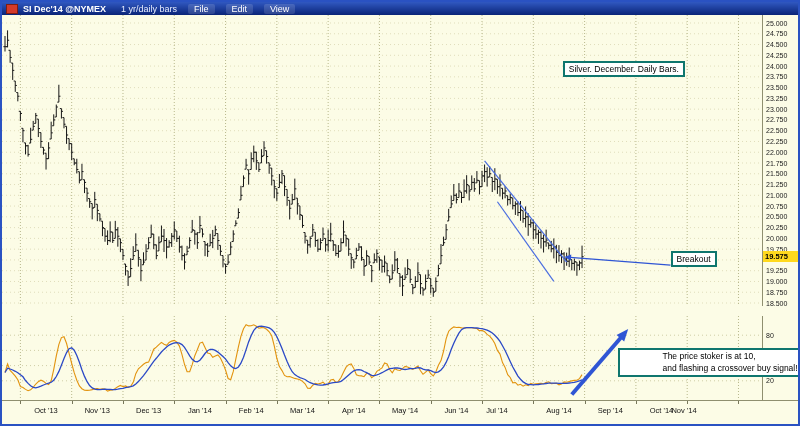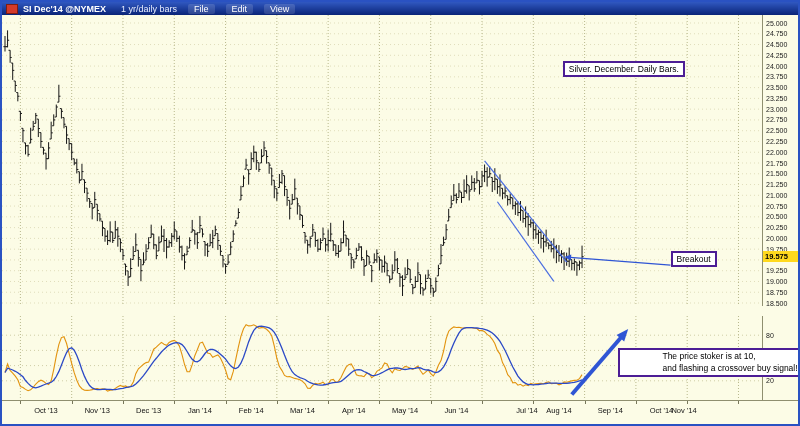--- a/index.html
+++ b/index.html
@@ -28,21 +28,21 @@
     background:linear-gradient(180deg,#ece9df,#c7c3b7);border-top:1px solid #9a9a7a;
     border-bottom:1px solid #9a9a7a;display:flex;align-items:center;gap:8px;
     padding-left:4px;font-size:7.5px;color:#111;}
   .legend-item{display:flex;align-items:center;gap:2px;}
   .swatch{width:6px;height:6px;display:inline-block;}
   .x-axis{position:absolute;left:0;top:385px;width:796px;height:24px;box-sizing:border-box;
     border-top:1px solid #8f8f6f;background:#fcfce6;font-size:7.5px;color:#111;}
   .x-label{position:absolute;top:5px;width:44px;text-align:center;white-space:nowrap;}
   .x-tick{position:absolute;top:0;width:1px;height:3px;background:#77775a;}
   svg{position:absolute;left:0;top:0;}
-  .anno{position:absolute;border:2px solid #4c1d95;background:#fff;color:#000;
+  .anno{position:absolute;border:2px solid #0f766e;background:#fff;color:#000;
     font-size:8.5px;padding:1px 4px;white-space:nowrap;z-index:6;}
   .anno-2line{line-height:11.5px;}
 </style>
 </head>
 <body>
 
 <div class="window">
   <div class="titlebar">
     <span class="app-icon"></span>
     <span class="win-title">SI Dec'14 @NYMEX</span>
@@ -863,21 +863,21 @@
         <div class="x-label" style="left: 227.204px;">Feb '14</div>
         <div class="x-tick" style="left: 274.85px;"></div>
         <div class="x-label" style="left: 278.497px;">Mar '14</div>
         <div class="x-tick" style="left: 326.143px;"></div>
         <div class="x-label" style="left: 329.789px;">Apr '14</div>
         <div class="x-tick" style="left: 377.435px;"></div>
         <div class="x-label" style="left: 381.082px;">May '14</div>
         <div class="x-tick" style="left: 428.728px;"></div>
         <div class="x-label" style="left: 432.374px;">Jun '14</div>
         <div class="x-tick" style="left: 480.02px;"></div>
-        <div class="x-label" style="left: 503px;">Jul '14</div>
+        <div class="x-label" style="left: 473px;">Jul '14</div>
         <div class="x-tick" style="left: 531.313px;"></div>
         <div class="x-label" style="left: 534.959px;">Aug '14</div>
         <div class="x-tick" style="left: 582.605px;"></div>
         <div class="x-label" style="left: 586.252px;">Sep '14</div>
         <div class="x-tick" style="left: 633.898px;"></div>
         <div class="x-label" style="left: 637.544px;">Oct '14</div>
         <div class="x-tick" style="left: 685.19px;"></div>
         <div class="x-label" style="left: 660px;">Nov '14</div>
         <div class="x-tick" style="left: 736.483px;"></div>
       </div>

